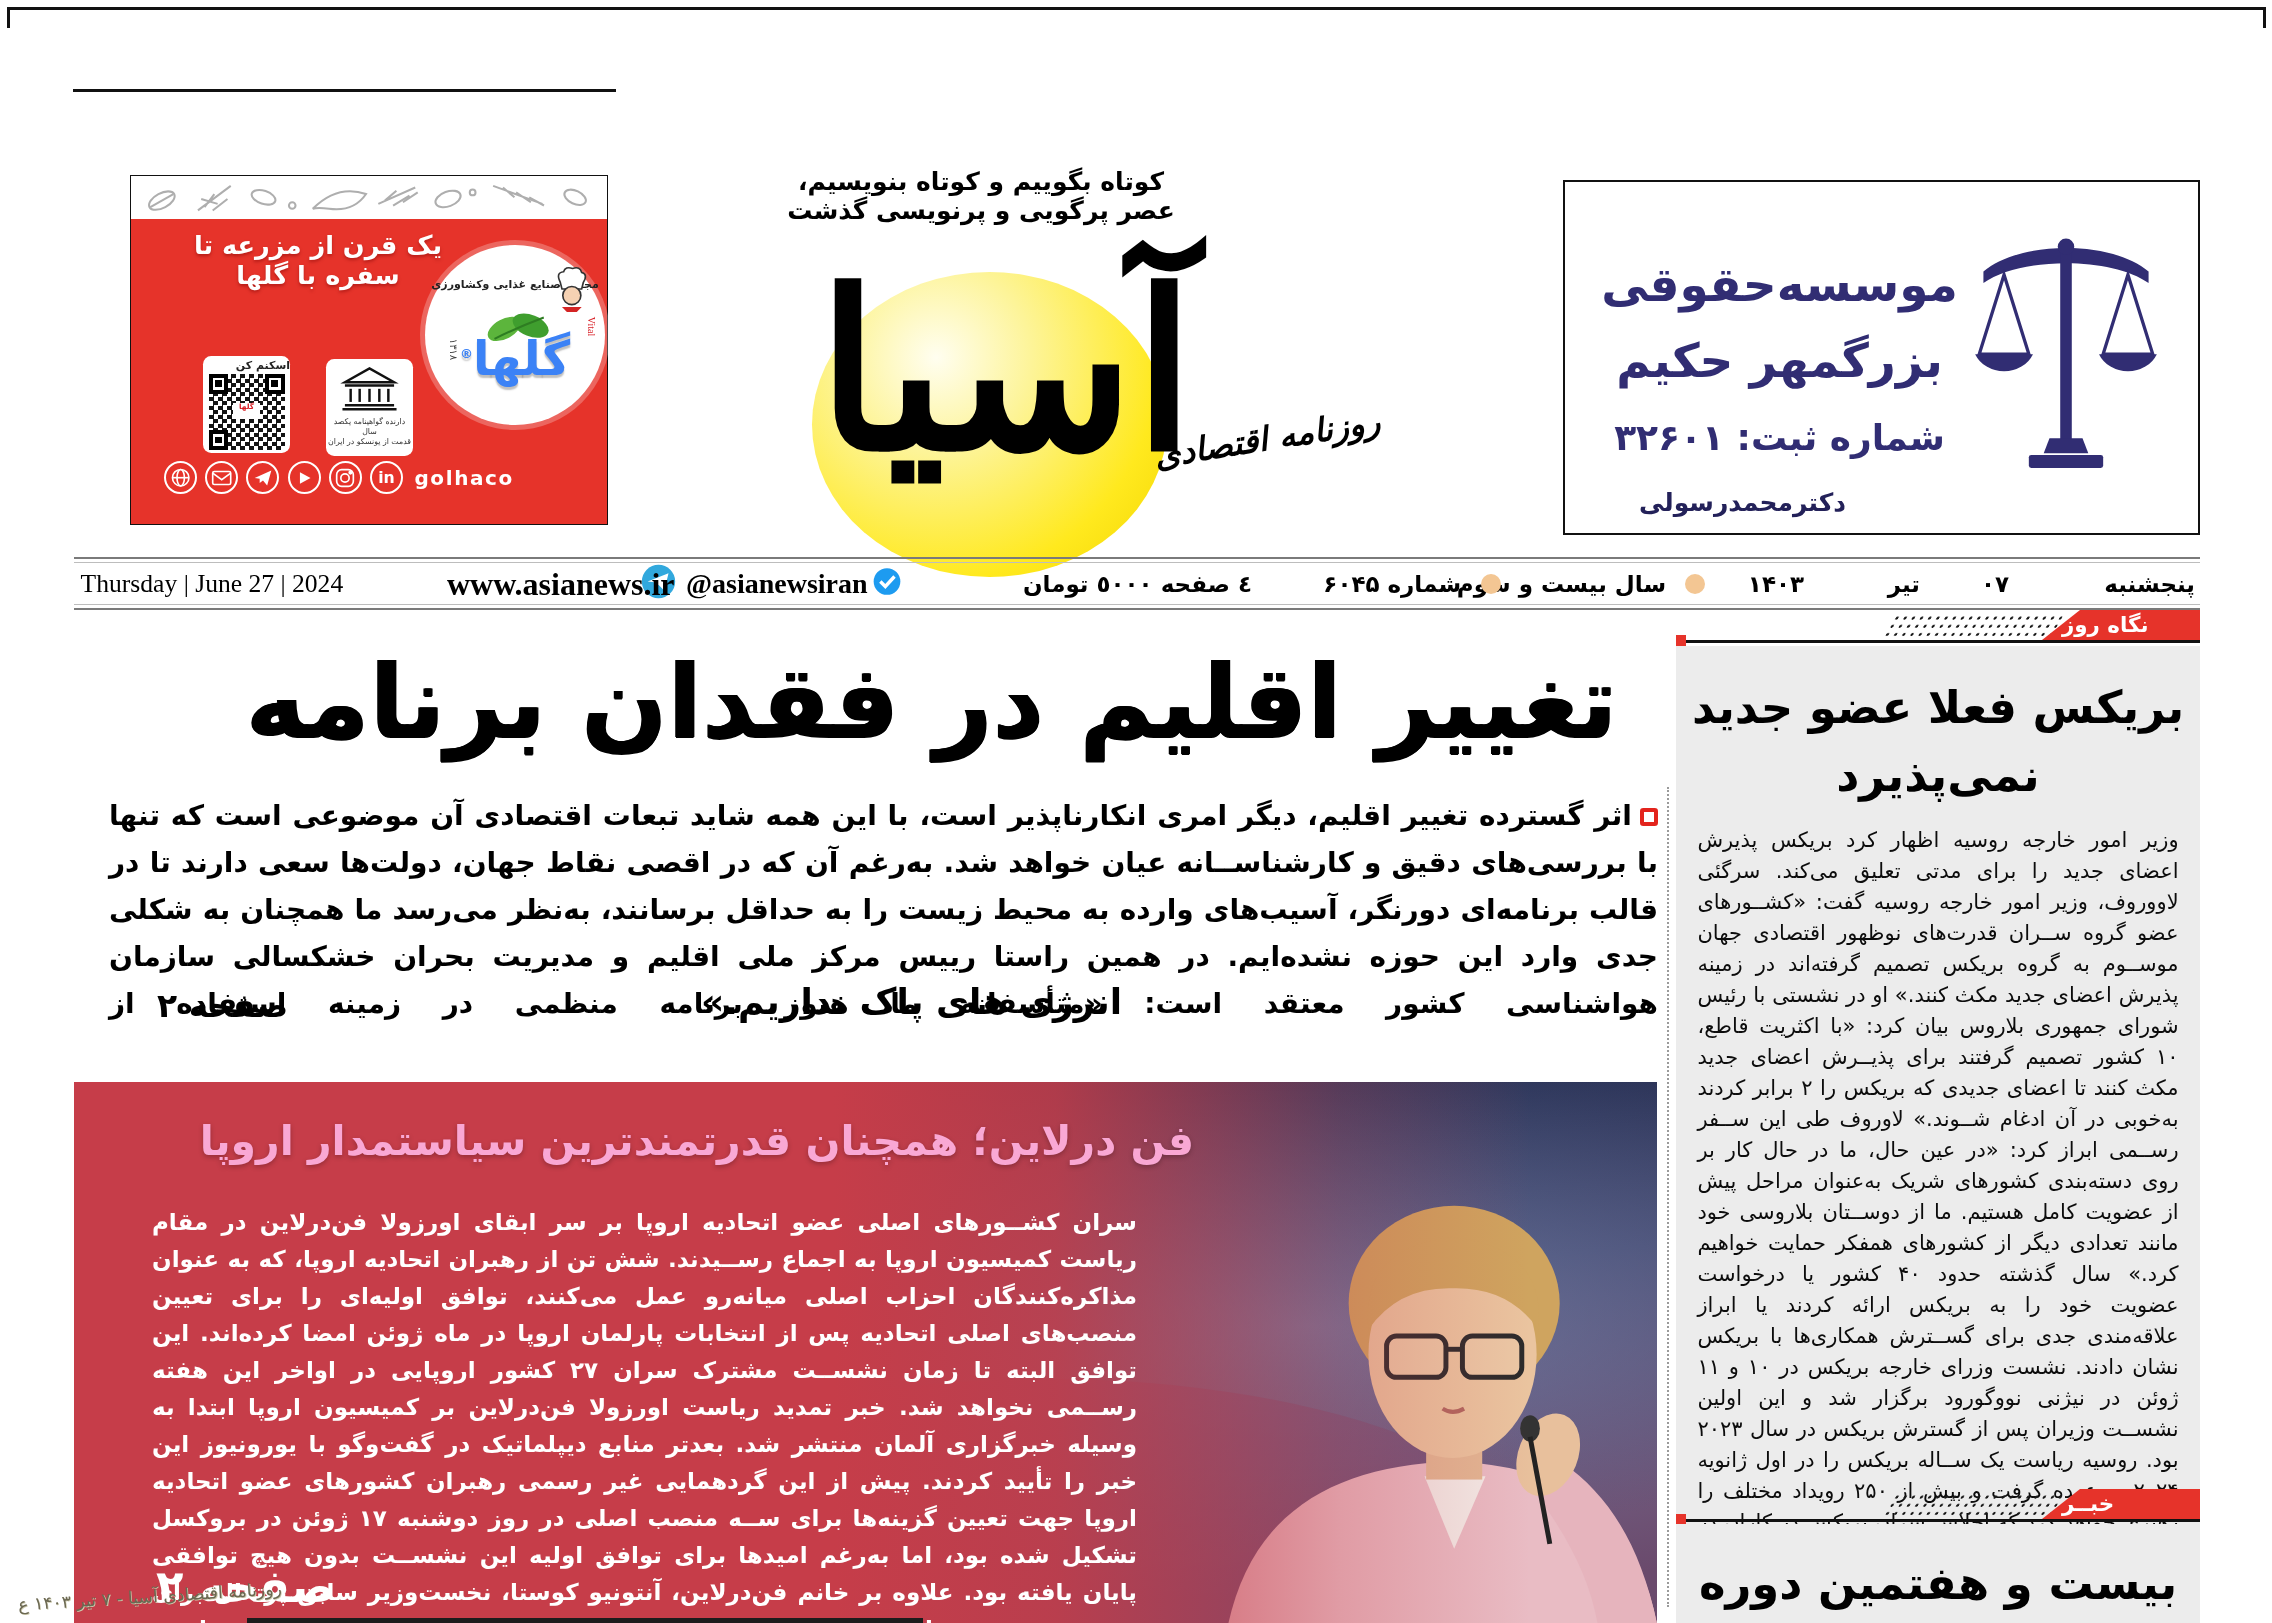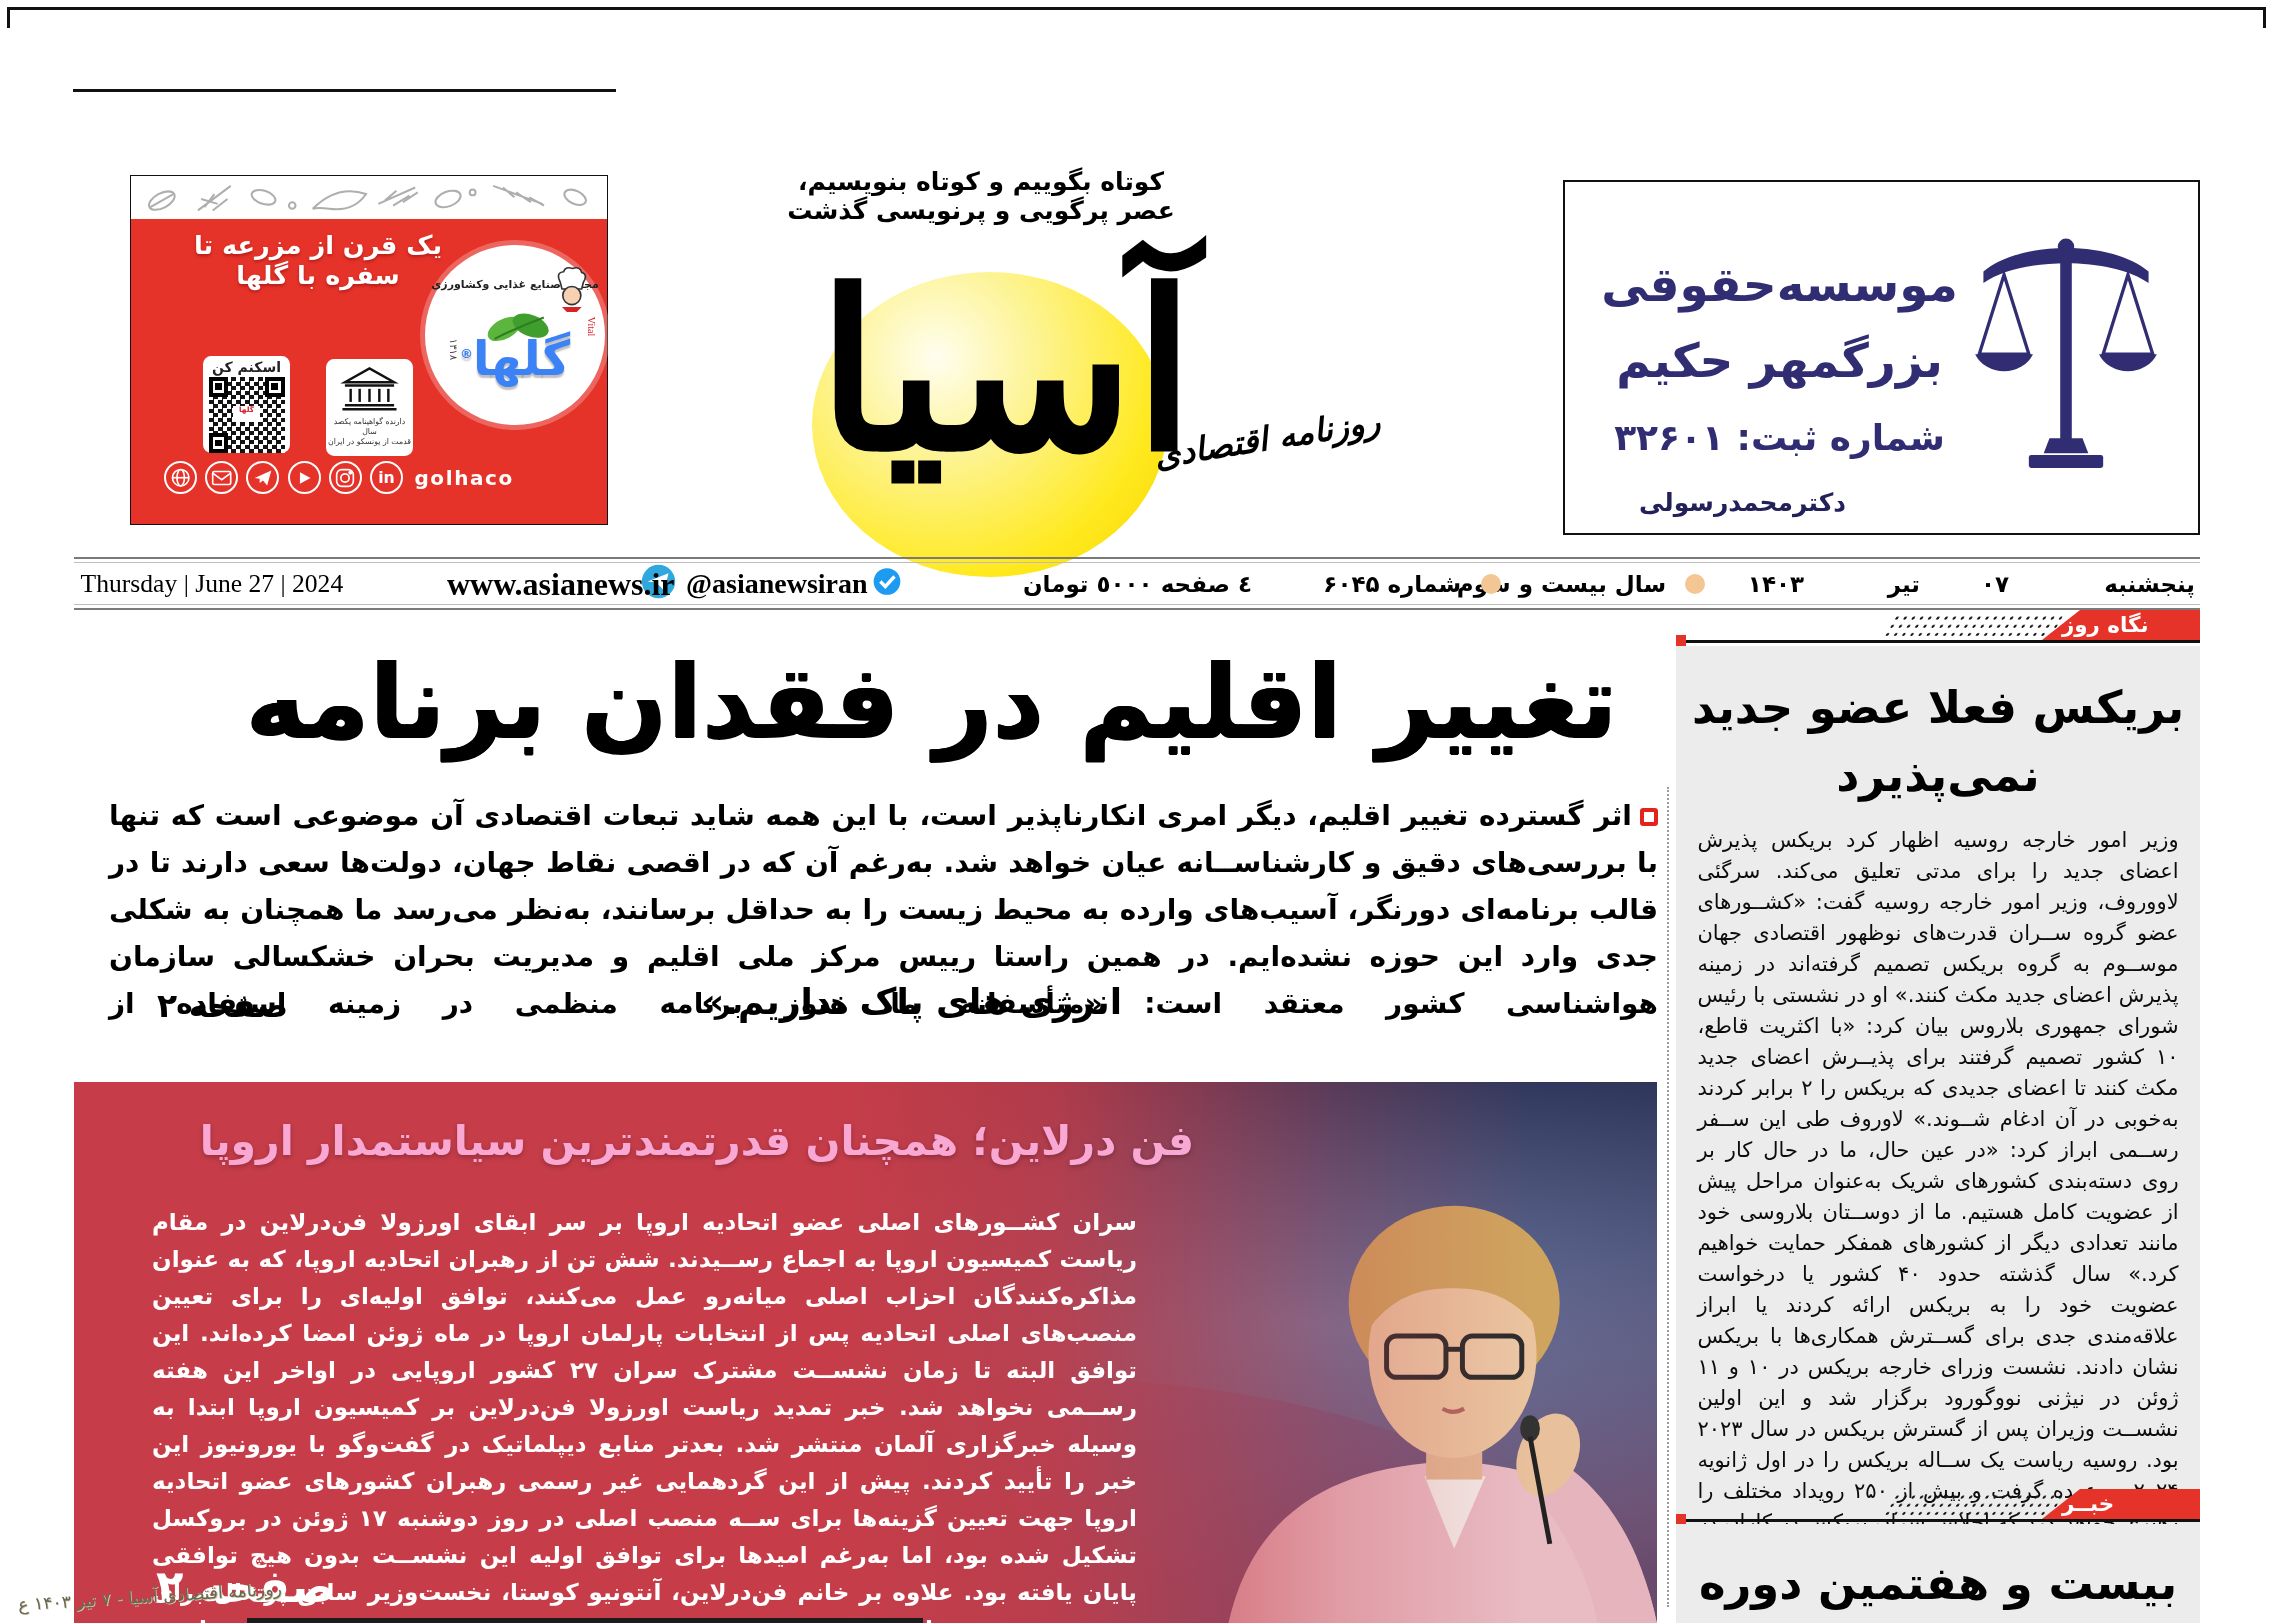--- a/index.html
+++ b/index.html
@@ -30,21 +30,21 @@
   .golha-sub { margin-top:33px; font-size:11px; font-weight:bold; color:#222; }
   .golha-brand { font-size:48px; font-weight:bold; color:#3b82f6; line-height:49px;
     text-shadow:0 2.5px 1.6px rgba(0,0,0,.25); }
   .golha-brand sup { font-size:13px; }
   .golha-year { position:absolute; left:18px; top:99px; font-size:10px; color:#444; transform:rotate(90deg); }
   .golha-vital { position:absolute; right:3.3px; top:76px; font-size:10px; color:#d81f26; transform:rotate(90deg); }
   .golha-chef { position:absolute; right:15px; top:21.4px; }
   .golha-leaves { position:absolute; left:58px; top:64px; }
   .wbox { position:absolute; background:#fff; border-radius:8.2px; }
   .qrbox { left:72px; top:180px; width:87px; height:97px; padding-top:3.3px; text-align:center; }
-  .qrbox .lbl { font-size:14px; font-weight:bold; color:#222; }
+  .qrbox .lbl { font-size:11px; font-weight:bold; color:#222;text-align:right; }
   .unescobox { left:195px; top:183px; width:87px; height:97px; text-align:center; padding-top:5px; }
   .unescobox .cap { font-size:7.8px; color:#333; line-height:10px; margin-top:1.6px; }
   .qr { position:relative; background:#fff; margin:1.6px auto 0;
     background-image:repeating-conic-gradient(#141414 0% 25%, transparent 0% 50%);
     background-size:9px 9px; }
   .qr .f { position:absolute; width:26%; height:26%; border:4.1px solid #000; background:#fff; }
   .qr .f::after { content:""; position:absolute; inset:22%; background:#000; }
   .qr .ftl { left:0; top:0; } .qr .ftr { right:0; top:0; } .qr .fbl { left:0; bottom:0; }
   .qr .center-tag { position:absolute; left:32%; top:38%; width:36%; height:22%;
     background:#fff; color:#d81f26; font-size:7.4px; font-weight:bold; line-height:1.2; text-align:center; }

